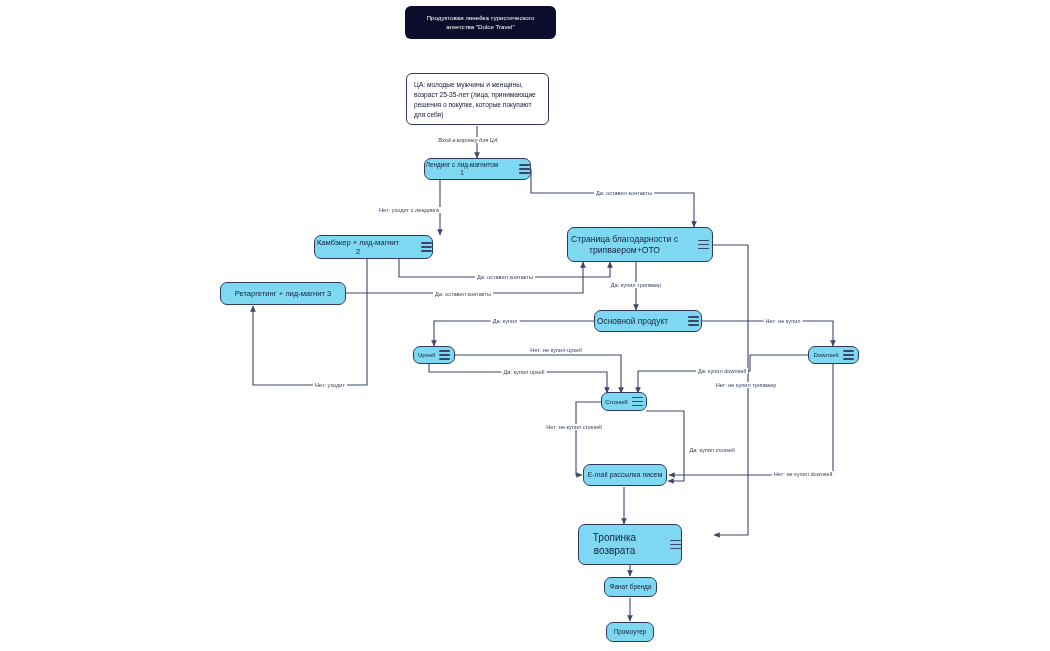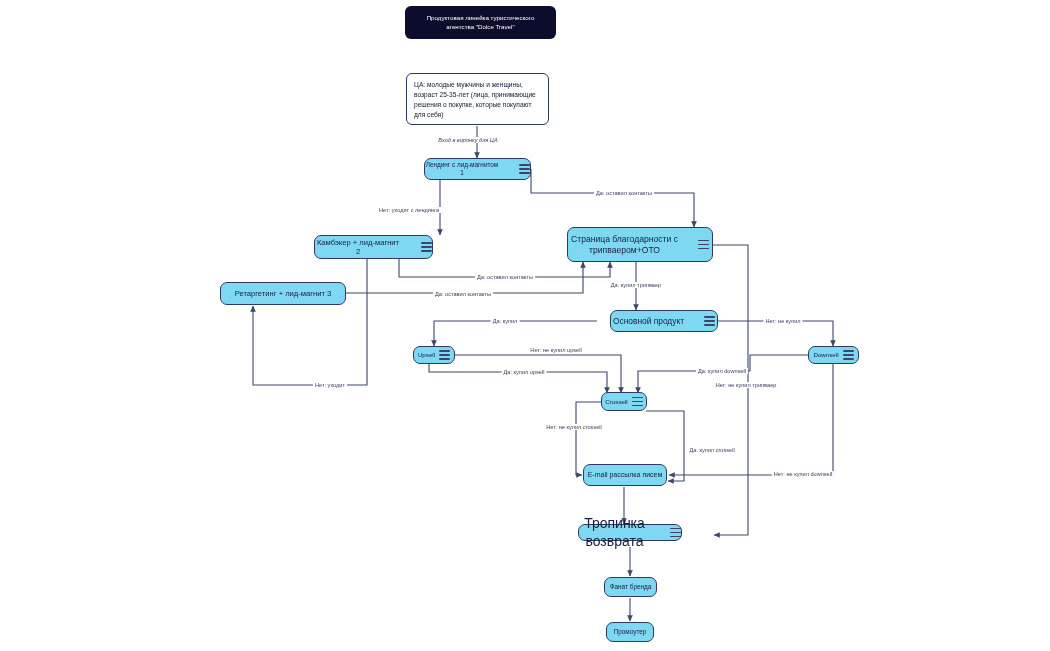--- a/index.html
+++ b/index.html
@@ -136,21 +136,21 @@
   <div class="node" style="left:567px;top:227px;width:146px;height:35px;font-size:8.6px;">
     <span class="lbl">Страница благодарности с
 трипваером+ОТО</span>
     <span class="hamb">
         <i></i>
         <i></i>
         <i></i>
       </span>
   </div>
 
-  <div class="node" style="left:594px;top:310px;width:108px;height:22px;font-size:8.4px;margin-left:16px;">
+  <div class="node" style="left:594px;top:310px;width:108px;height:22px;font-size:8.4px;">
     <span class="lbl">Основной продукт</span>
     <span class="hamb">
         <i></i>
         <i></i>
         <i></i>
       </span>
   </div>
 
   <div class="node" style="left:413px;top:346px;width:42px;height:18px;font-size:6.2px;gap:4px;">
     <span class="lbl">Upsell</span>
@@ -176,21 +176,21 @@
         <i></i>
         <i></i>
         <i></i>
       </span>
   </div>
 
   <div class="node" style="left:583px;top:464px;width:84px;height:22px;font-size:7px;">
     <span class="lbl">E-mail рассылка писем</span>
   </div>
 
-  <div class="node" style="left:578px;top:524px;width:104px;height:17px;font-size:14px;">
+  <div class="node" style="left:578px;top:524px;width:104px;height:41px;font-size:10px;">
     <span class="lbl">Тропинка возврата</span>
     <span class="hamb">
         <i></i>
         <i></i>
         <i></i>
       </span>
   </div>
 
   <div class="node" style="left:604px;top:577px;width:53px;height:20px;font-size:6.4px;">
     <span class="lbl">Фанат бренда</span>

